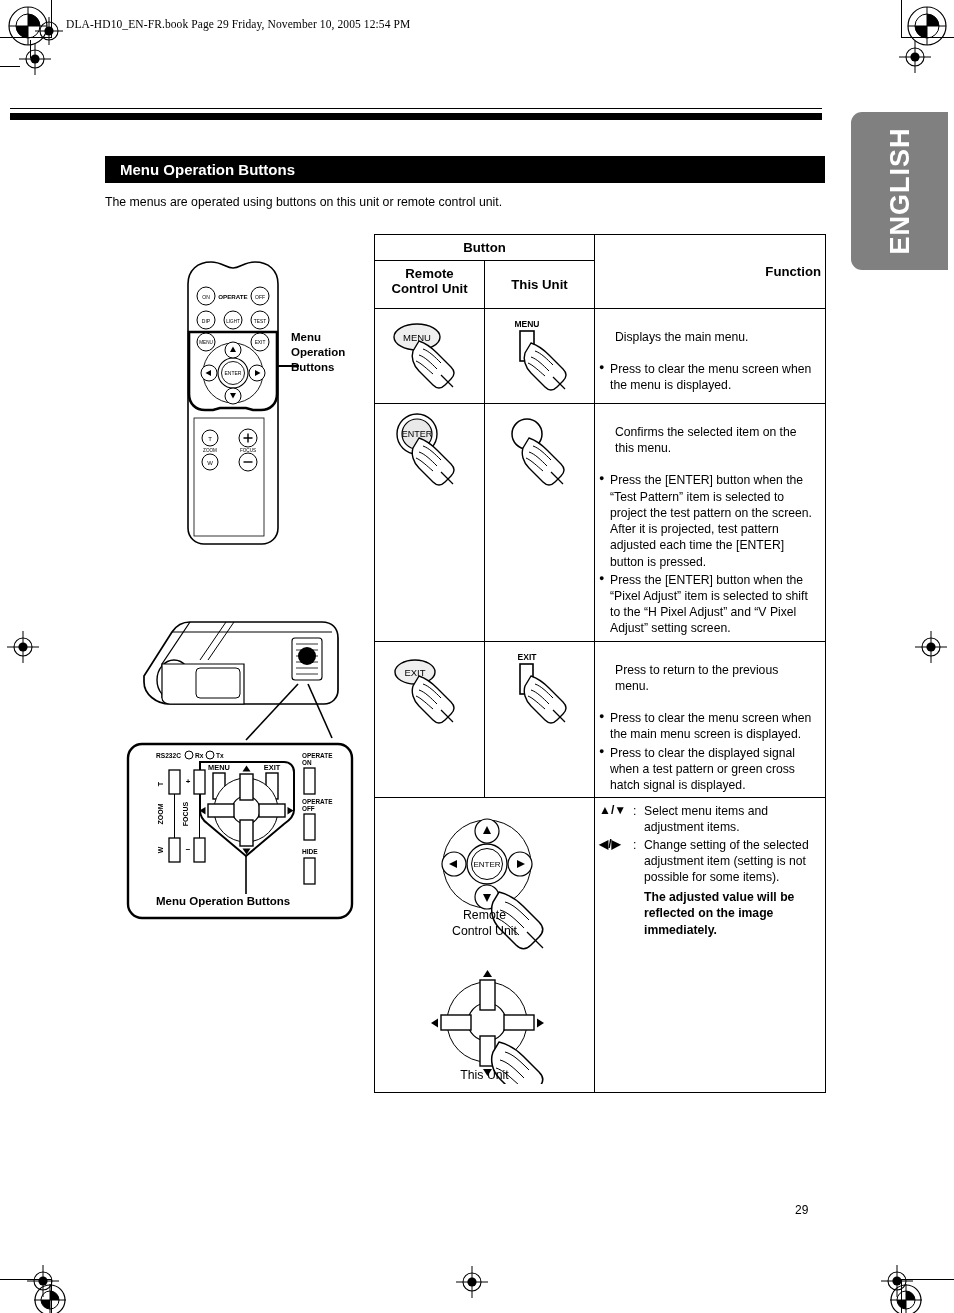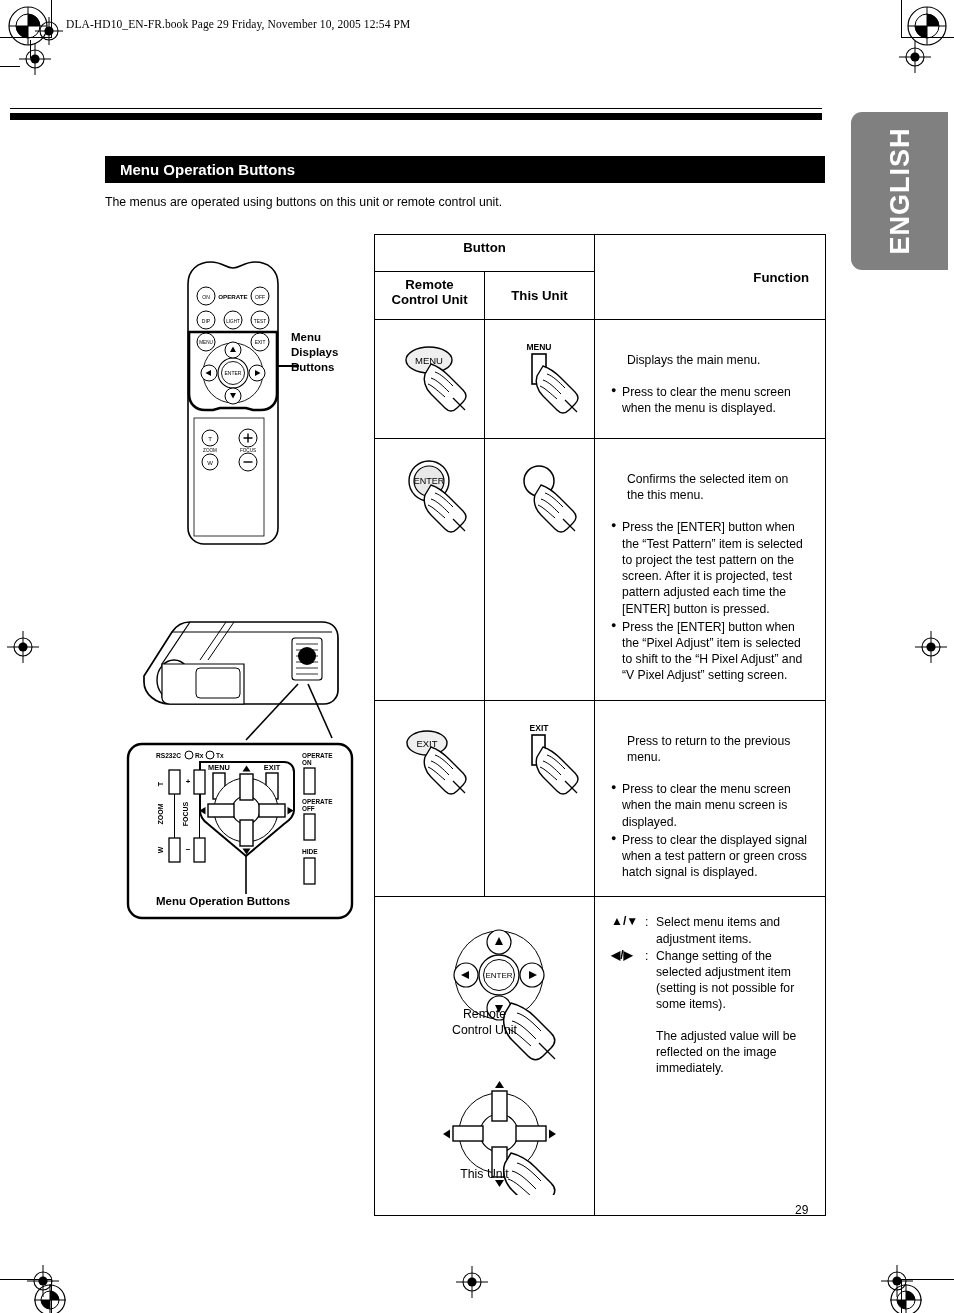--- a/index.html
+++ b/index.html
@@ -60,33 +60,33 @@
   
   .tbl {
     position:absolute; left:374px; top:234px;
     width:451px;
     border-collapse: collapse;
     table-layout: fixed;
   }
   .tbl td, .tbl th {
     border:1px solid #000;
     vertical-align: top;
-    padding:16px;
+    padding:4px;
   }
   .th-c { text-align:center; font-weight:bold; font-size:13.2px; }
   .cell-fn { padding:8px 9px 8px 10px; font-size:12.2px; line-height:1.33; }
   .cell-fn p { margin:16px; }
   .bullet-row { display:flex; margin-top:2px; }
   .bullet-row .bdot { flex:0 0 11px; font-size:9px; line-height:1.55; }
   .bullet-row .btxt { flex:1; }
   .arrow-row { display:flex; margin-top:1px; }
   .arrow-row .akey { flex:0 0 34px; font-size:12px; font-weight:bold; text-align:left; }
   .arrow-row .acolon { flex:0 0 11px; }
   .arrow-row .atxt { flex:1; }
-  .sub-indent { margin-left:45px; margin-top:15px; }
+  .sub-indent { margin-left:45px; margin-top:4px;font-weight:bold; }
 
   .btncell { text-align:center; position:relative; }
 
   
   .remote-wrap { position:absolute; left:178px; top:256px; width:195px; height:295px; }
 
   
   .proj-wrap { position:absolute; left:126px; top:598px; width:240px; height:330px; }
 
   
@@ -269,21 +269,21 @@
     <circle cx="70" cy="182" r="9" fill="#fff" stroke="#000" stroke-width="1"></circle>
     <path d="M65.5 182 L74.5 182 M70 177.5 L70 186.5" stroke="#000" stroke-width="1.4"></path>
     <text x="70" y="196" font-size="4.6" text-anchor="middle">FOCUS</text>
     <circle cx="70" cy="206" r="9" fill="#fff" stroke="#000" stroke-width="1"></circle>
     <path d="M65.5 206 L74.5 206" stroke="#000" stroke-width="1.4"></path>
   </svg>
 
   
   <div style="position:absolute; left:113px; top:74px; font-size:11.5px; font-weight:bold; line-height:1.32;">
     <div>Menu</div>
-    <div>Displays</div>
+    <div>Operation</div>
     <div>Buttons</div>
   </div>
 </div>
 
 <div class="proj-wrap">
   <svg width="240" height="330" viewBox="0 0 240 330">
 
     <path d="M18 78 L46 34 C50 28 56 24 64 24 L196 24 C206 24 212 30 212 40 L212 92
              C212 100 206 106 198 106 L44 106 C30 106 18 96 18 84 Z" fill="#fff" stroke="#000" stroke-width="1.7"></path>
     <path d="M46 34 L206 34" stroke="#000" stroke-width="1.2"></path>

